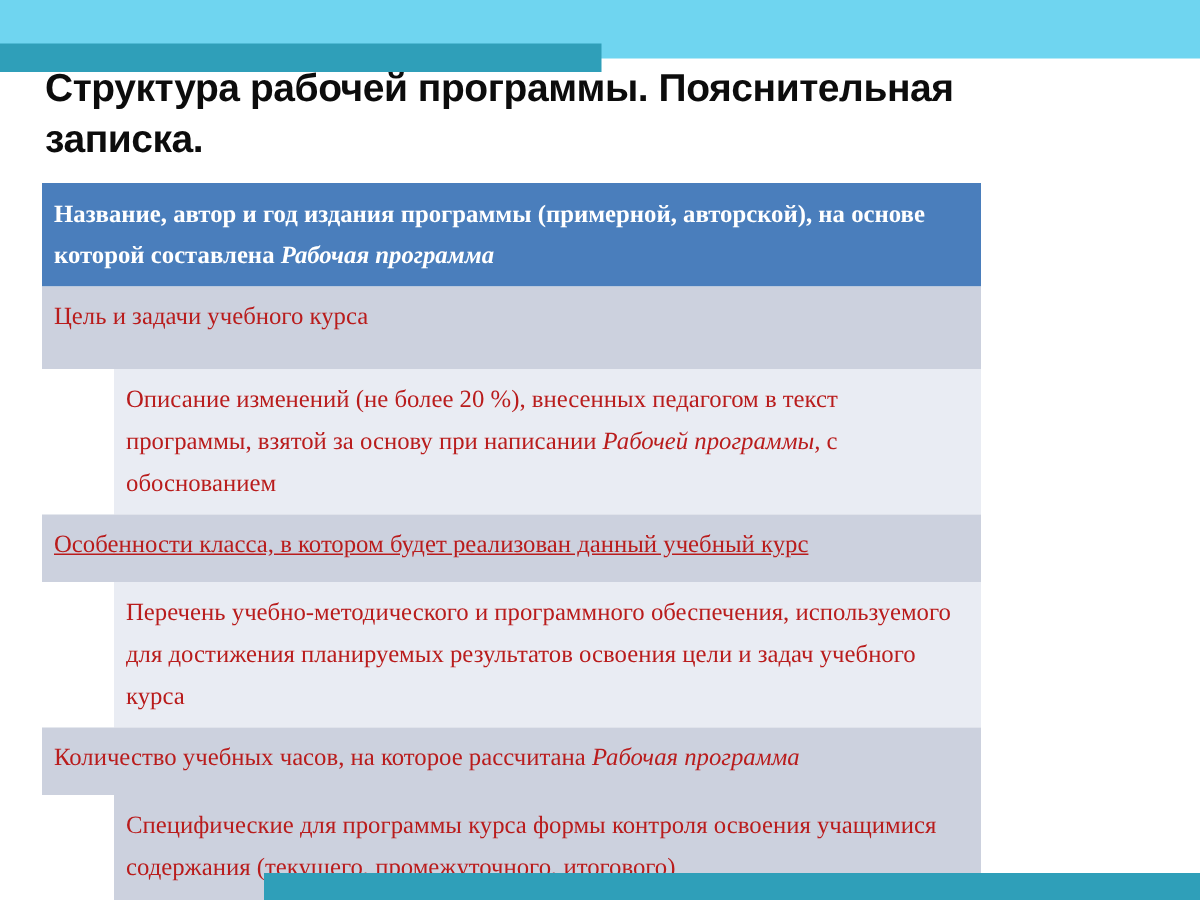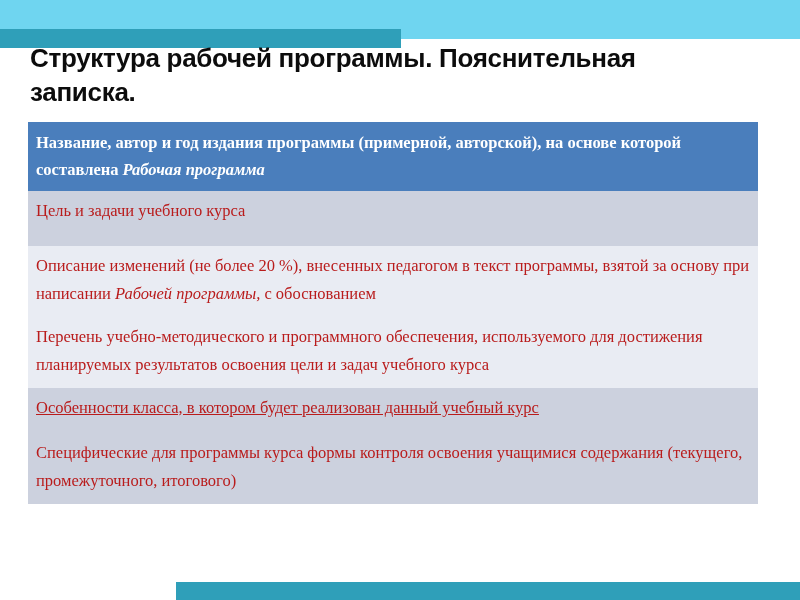--- a/index.html
+++ b/index.html
@@ -48,21 +48,21 @@
     letter-spacing: -0.3px;
     white-space: pre-line;
     z-index: 5;
   }
 
   
   #table {
     position: absolute;
     left: 28px;
     top: 122px;
-    width: 730px;
+    width: 626px;
     border-collapse: collapse;
   }
   #table .row {
     box-sizing: border-box;
     padding: 6px 8px 7px 8px;
     font-size: 16.5px;
     line-height: 28px;
     color: #b91c1c;
   }
   #table .row.header {
@@ -73,21 +73,21 @@
     padding-top: 7px;
     padding-bottom: 8px;
   }
   #table .row.shade-dark  { background: #ccd1de; }
   #table .row.shade-light { background: #e9ecf3; }
 
   #table .row .ital { font-style: italic; }
   #table .row.underline .txt { text-decoration: underline; }
 
   
-  .h-tall  { min-height: 71px; }
+  .h-tall  { min-height: 71px; margin-left: 48px; }
   .h-mid   { min-height: 55px; }
   .h-short { min-height: 45px; }
 
   
   #bottom-bar {
     position: absolute;
     left: 176px;
     top: 582px;
     width: 624px;
     height: 18px;
@@ -101,18 +101,19 @@
 <div id="band-teal"></div>
 
 <div id="title">Структура рабочей программы. Пояснительная
 записка.</div>
 
 <div id="table">
 
 <div class="row header h-mid"><span class="txt"><span>Название, автор и год издания программы (примерной, авторской), на основе которой составлена </span><span class="ital">Рабочая программа</span></span></div>
     <div class="row shade-dark h-mid"><span class="txt"><span>Цель и задачи учебного курса</span></span></div>
     <div class="row shade-light h-tall"><span class="txt"><span>Описание изменений (не более 20 %), внесенных педагогом в текст программы, взятой за основу при написании </span><span class="ital">Рабочей программы,</span><span> с обоснованием</span></span></div>
+    <div class="row shade-dark h-short underline"><span class="txt"><span>Особенности класса, в котором будет реализован данный учебный курс</span></span></div>
     <div class="row shade-light h-tall"><span class="txt"><span>Перечень учебно-методического и программного обеспечения, используемого для достижения планируемых результатов освоения цели и задач учебного курса</span></span></div>
-    <div class="row shade-dark h-short underline"><span class="txt"><span>Особенности класса, в котором будет реализован данный учебный курс</span></span></div>
+    <div class="row shade-dark h-short"><span class="txt"><span>Количество учебных часов, на которое рассчитана </span><span class="ital">Рабочая  программа</span></span></div>
     <div class="row shade-dark h-tall"><span class="txt"><span>Специфические для программы курса формы контроля  освоения учащимися содержания (текущего, промежуточного, итогового)</span></span></div>
   </div>
 
 <div id="bottom-bar"></div>
 
 </body></html>

